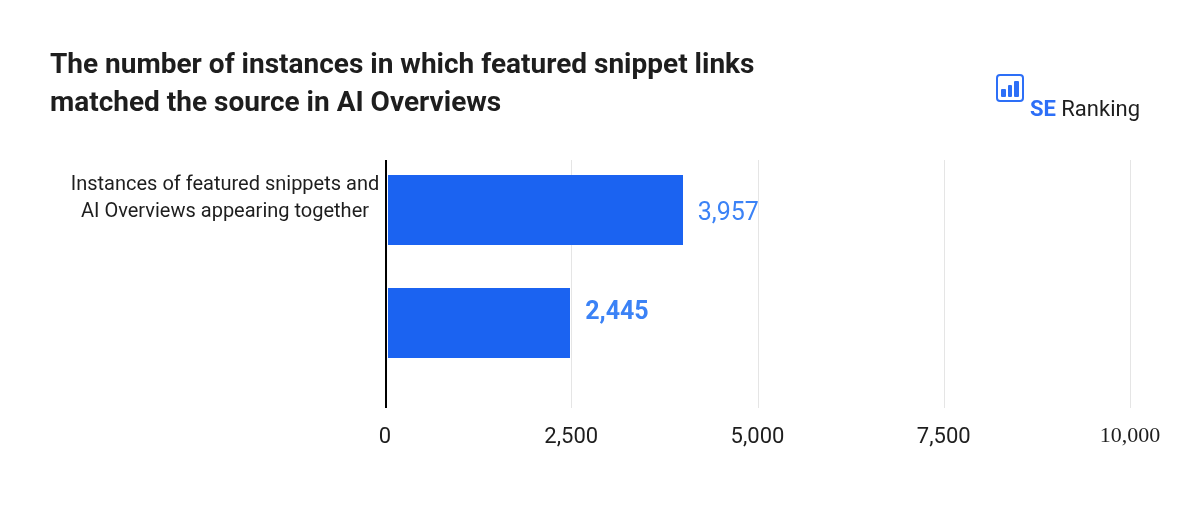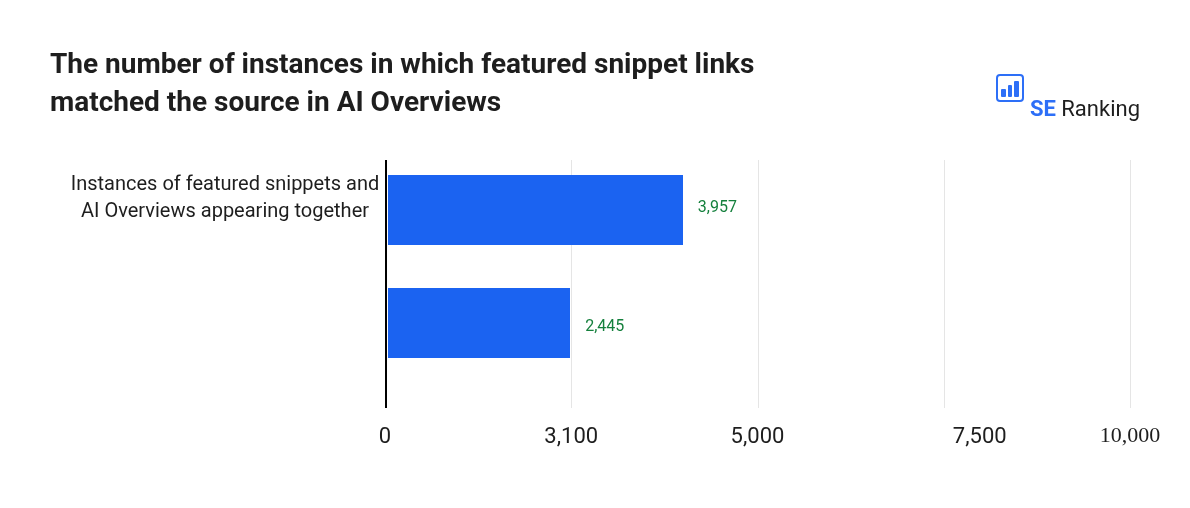--- a/index.html
+++ b/index.html
@@ -92,22 +92,22 @@
       background: #000;
     }
     .bar {
       position: absolute;
       left: 3px;
       height: 70px;
       background: #1b63f1;
     }
     .bar-label {
       position: absolute;
-      font-size: 16px;
-      color: #15803d;
+      font-size: 25px;
+      color: #3b82f6;
       font-weight: 400;
       white-space: nowrap;
     }
     .cat-label {
       position: absolute;
       right: 760px;
       width: 310px;
       text-align: center;
       font-size: 20px;
       color: #1e1e1e;
@@ -146,24 +146,24 @@
     <div class="axis-line" style="left:0;"></div>
     <div class="gridline" style="left:25%;"></div>
     <div class="gridline" style="left:50%;"></div>
     <div class="gridline" style="left:75%;"></div>
     <div class="gridline" style="left:100%;"></div>
 
     <div class="bar" style="top:15px; width:39.57%;"></div>
     <div class="bar-label" style="top:37px; left:calc(39.57% + 18px);">3,957</div>
 
     <div class="bar" style="top:128px; width:24.45%;"></div>
-    <div class="bar-label" style="top:156px; left:calc(24.45% + 18px);">2,445</div>
+    <div class="bar-label" style="top:136px; left:calc(24.45% + 18px);font-weight:bold;">2,445</div>
   </div>
 
   <div class="cat-label" style="top:10px;">Instances of featured snippets and AI Overviews appearing together</div>
 
   <div class="tick-label" style="left:335px;">0</div>
-  <div class="tick-label" style="left:calc(335px + (100% - 345px) * 0.25);">3,100</div>
+  <div class="tick-label" style="left:calc(335px + (100% - 345px) * 0.25);">2,500</div>
   <div class="tick-label" style="left:calc(335px + (100% - 345px) * 0.50);text-align:right;">5,000</div>
-  <div class="tick-label" style="left:calc(335px + (100% - 345px) * 0.75);margin-left:36px;">7,500</div>
+  <div class="tick-label" style="left:calc(335px + (100% - 345px) * 0.75);">7,500</div>
   <div class="tick-label" style="left:calc(335px + (100% - 345px) * 1.00);font-family:Liberation Serif, serif;">10,000</div>
 
 </div>
 
 </body></html>

